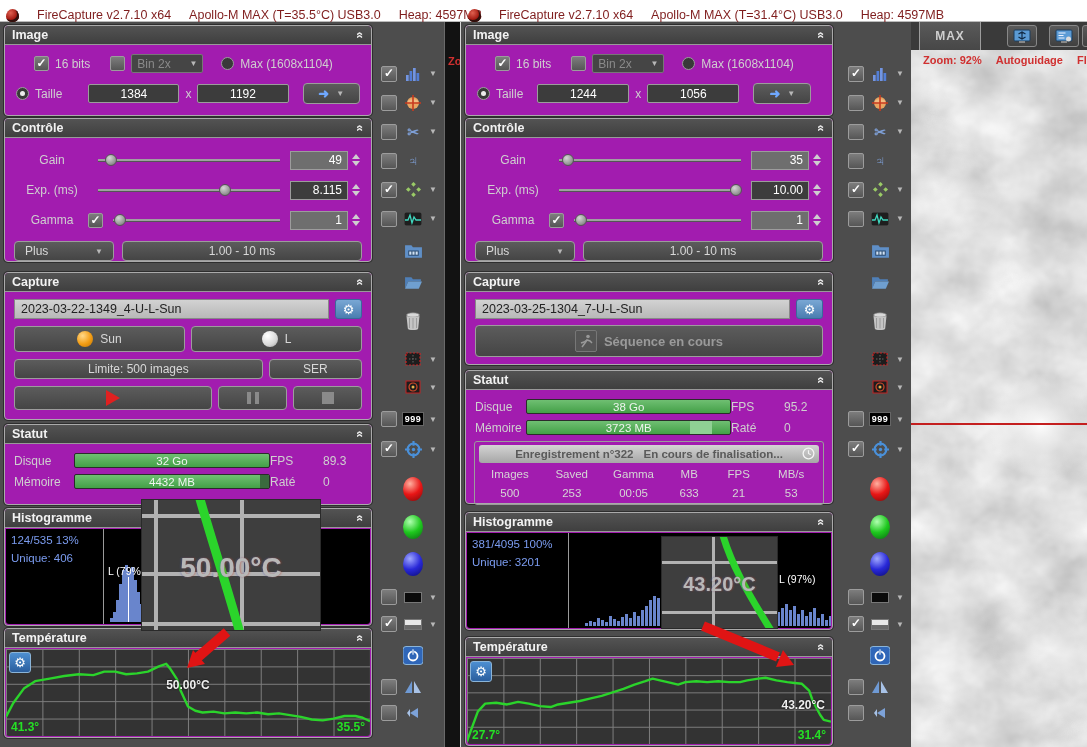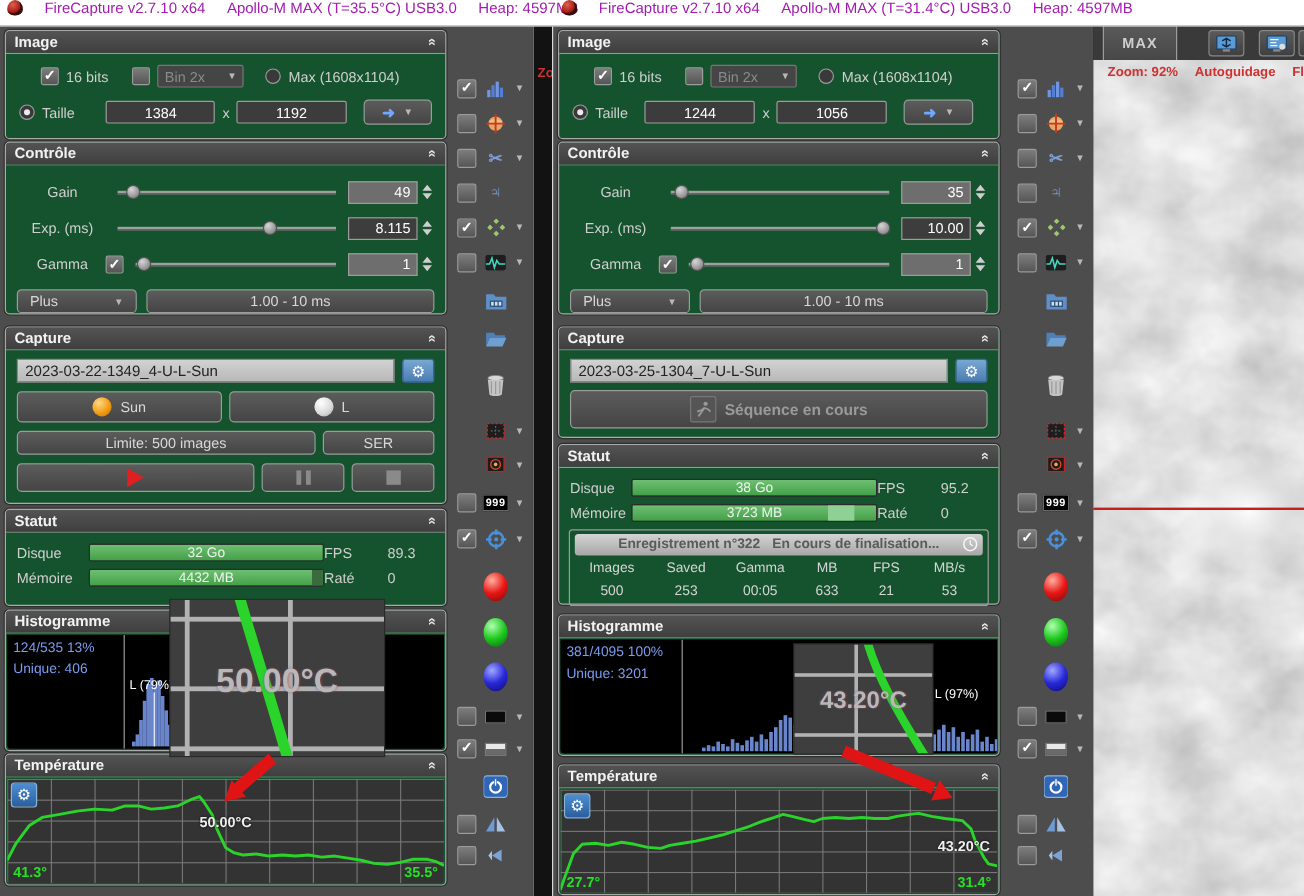--- a/index.html
+++ b/index.html
@@ -1,31 +1,31 @@
 <!DOCTYPE html>
 <html><head>
 <meta charset="utf-8">
 <style>
   * { margin:0; padding:0; box-sizing:border-box; font-family:"Liberation Sans", sans-serif; }
   html,body { width:1087px; height:747px; overflow:hidden; background:#3a3a3a; }
   #stage { position:relative; width:1087px; height:747px; }
 
   
   .titlebar { position:absolute; left:0; top:0; width:1087px; height:22px; background:#fff; border-bottom:1px solid #bbb; z-index:5;}
-  .tgroup { position:absolute; top:0; height:22px; display:flex; align-items:flex-start; gap:18px; font-size:12.5px; color:#a21caf; white-space:nowrap;}
+  .tgroup { position:absolute; top:0; height:22px; display:flex; align-items:flex-end; gap:18px; font-size:12.5px; color:#7f1d1d; white-space:nowrap;}
   .tg-left { left:6px; } .tg-right { left:468px; }
   .bug { width:13px; height:13px; border-radius:50% 50% 50% 50%/60% 60% 40% 40%; background:radial-gradient(circle at 35% 30%, #e06050, #a01810 55%, #400808); box-shadow:inset -2px -2px 0 #30100c; }
 
   
   .win { position:absolute; top:22px; height:725px; background:#4d4d4d; }
   #winL { left:0; width:460px; }
   #winR { left:460px; width:627px; border-left:1px solid #d8d8d8; }
 
   
-  .panel { position:absolute; left:4px; width:368px; background:#14532d; border:1px solid #aaa; border-radius:4px; box-shadow:0 0 0 1px #2e2e2e; }
+  .panel { position:absolute; left:4px; width:368px; background:#a21caf; border:1px solid #aaa; border-radius:4px; box-shadow:0 0 0 1px #2e2e2e; }
   .panel-h { height:19px; display:flex; justify-content:space-between; align-items:center; padding:0 7px; background:linear-gradient(#535353,#3f3f3f); border-bottom:1px solid #999; border-radius:3px 3px 0 0; }
   .panel-h b { color:#f2f2f2; font-size:12.5px; }
   .clps { color:#e8e8e8; font-weight:bold; font-size:12px; transform:rotate(90deg); cursor:pointer; }
   .pbody { position:absolute; left:1px; right:1px; top:20px; bottom:1px; }
 
   .p-image { top:3px; height:91px; }
   .p-controle { top:96px; height:144px; }
   #winL .p-capture { top:250px; height:148px; }
   #winR .p-capture { top:250px; height:93px; }
   #winL .p-statut { top:402px; height:81px; }

